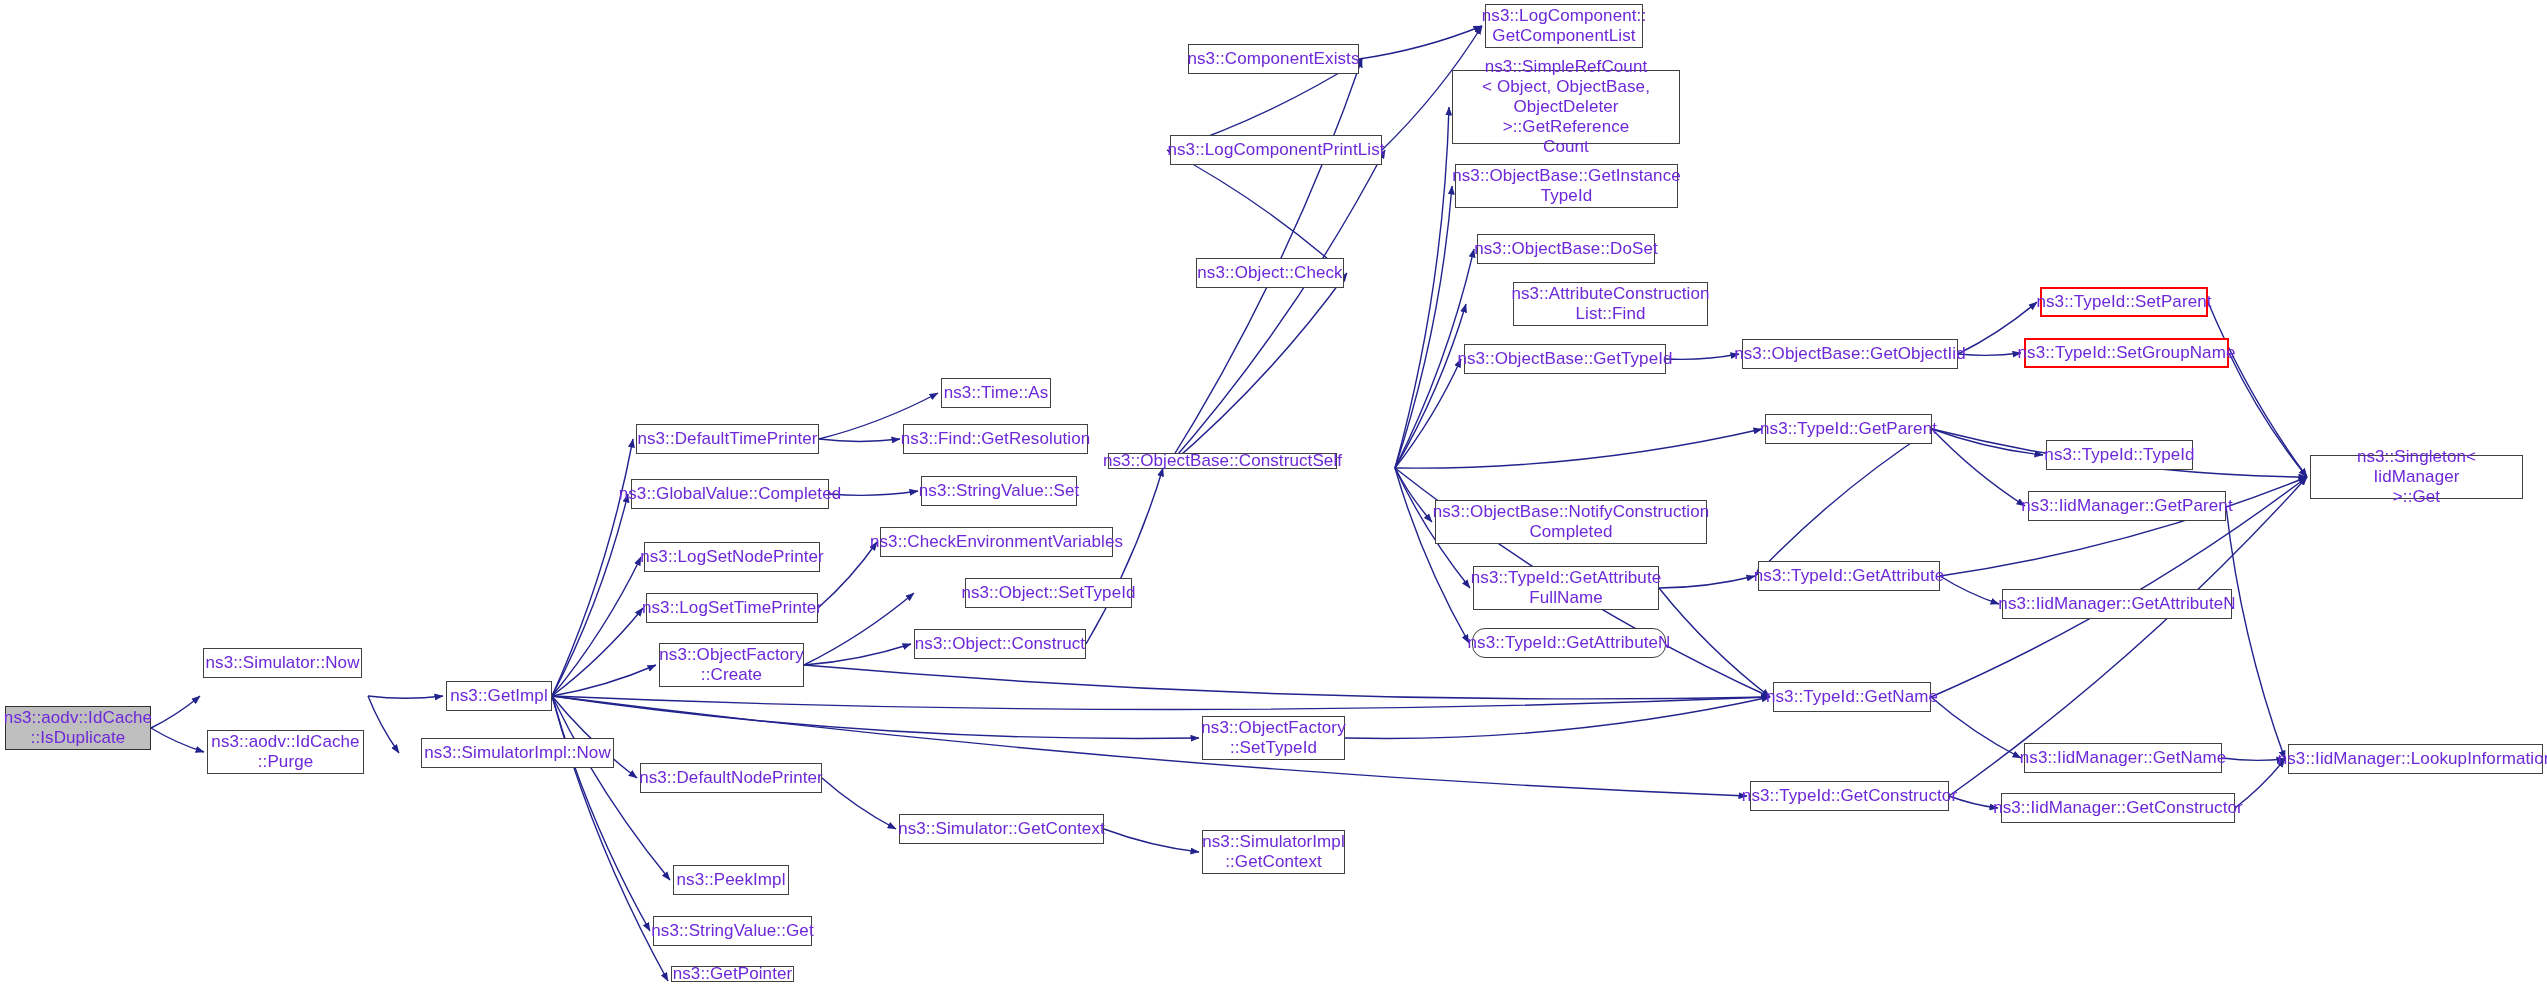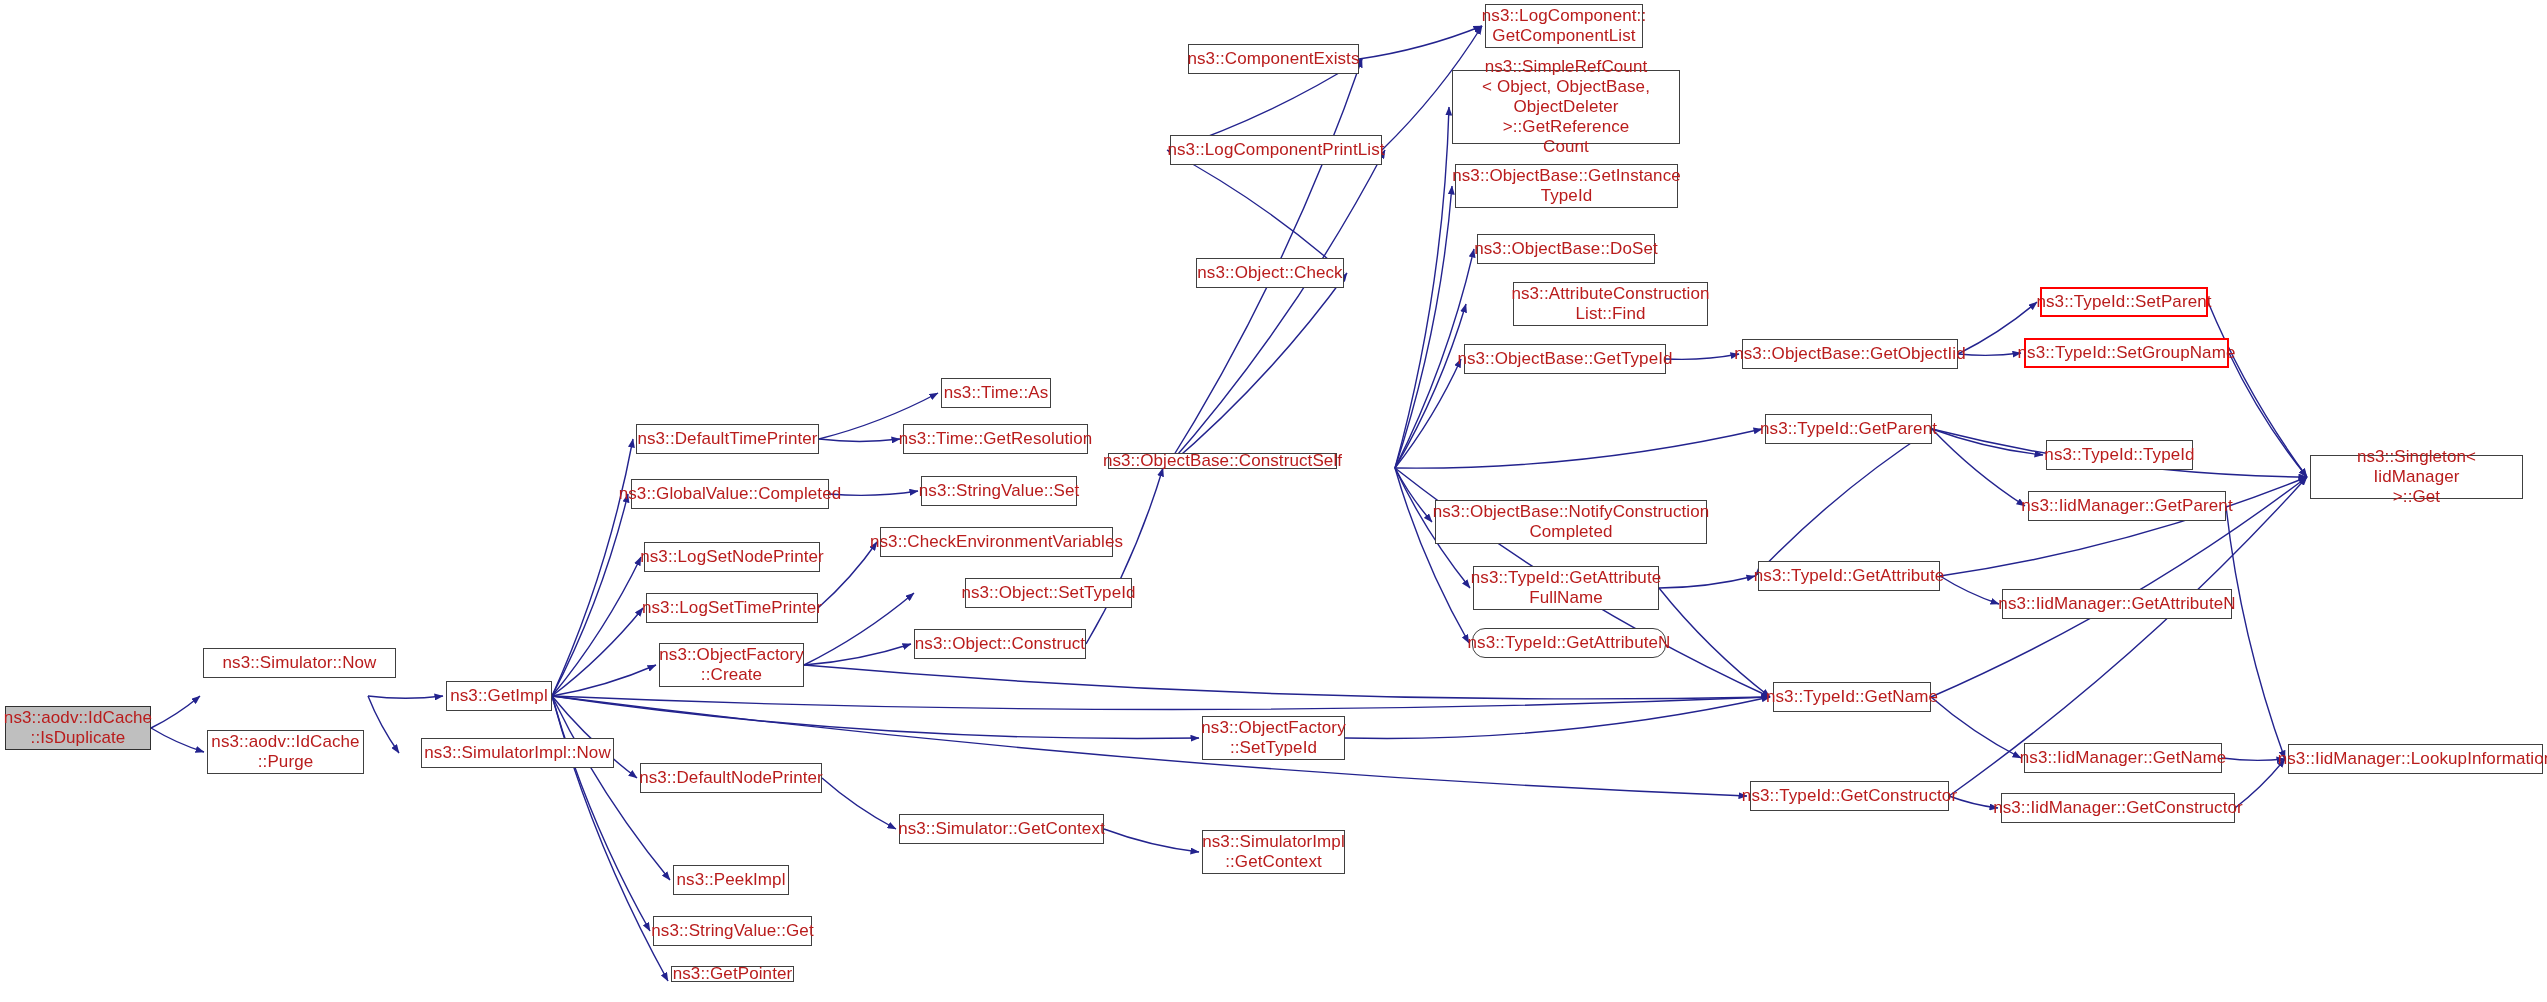--- a/index.html
+++ b/index.html
@@ -27,21 +27,21 @@
   }
   .node {
     position: absolute;
     box-sizing: border-box;
     display: flex;
     align-items: center;
     justify-content: center;
     text-align: center;
     background: #ffffff;
     border: 1px solid #404040;
-    color: #b91c1c;
+    color: #6d28d9;
     font-size: 17px;
     line-height: 1.18;
     letter-spacing: 0.1px;
     white-space: pre-line;
     padding: 1px 4px;
     z-index: 5;
   }
   .node.root {
     background: #bfbfbf;
     border: 1px solid #303030;
@@ -123,37 +123,37 @@
         <path d="M 1949 796 Q 1972.78 804.94 1998 808" fill="none" stroke="#23238e" stroke-width="1.4" marker-end="url(#arrowhead)"></path>
         <path d="M 1949 796 Q 2145.297005895841 655.9116868674325 2307 477" fill="none" stroke="#23238e" stroke-width="1.4" marker-end="url(#arrowhead)"></path>
         <path d="M 2222 758 Q 2253.44 762.28 2285 759" fill="none" stroke="#23238e" stroke-width="1.4" marker-end="url(#arrowhead)"></path>
         <path d="M 2235 808 Q 2262.94 786.5 2285 759" fill="none" stroke="#23238e" stroke-width="1.4" marker-end="url(#arrowhead)"></path>
         <path d="M 1345 738 Q 1559.96 743 1770 697" fill="none" stroke="#23238e" stroke-width="1.4" marker-end="url(#arrowhead)"></path>
       </g>
   </svg>
   <div id="node-layer">
       <div class="node root" style="left: 5px; top: 706px; width: 146px; height: 44px;">ns3::aodv::IdCache
 ::IsDuplicate</div>
-      <div class="node" style="left: 203px; top: 648px; width: 193px; height: 30px;">ns3::Simulator::Now</div>
+      <div class="node" style="left: 203px; top: 648px; width: 159px; height: 30px;">ns3::Simulator::Now</div>
       <div class="node" style="left: 207px; top: 730px; width: 157px; height: 44px;">ns3::aodv::IdCache
 ::Purge</div>
       <div class="node" style="left: 446px; top: 681px; width: 106px; height: 30px;">ns3::GetImpl</div>
       <div class="node" style="left: 421px; top: 738px; width: 193px; height: 30px;">ns3::SimulatorImpl::Now</div>
       <div class="node" style="left: 636px; top: 424px; width: 183px; height: 30px;">ns3::DefaultTimePrinter</div>
       <div class="node" style="left: 631px; top: 479px; width: 198px; height: 30px;">ns3::GlobalValue::Completed</div>
       <div class="node" style="left: 644px; top: 542px; width: 176px; height: 30px;">ns3::LogSetNodePrinter</div>
       <div class="node" style="left: 646px; top: 593px; width: 172px; height: 30px;">ns3::LogSetTimePrinter</div>
       <div class="node" style="left: 659px; top: 643px; width: 145px; height: 44px;">ns3::ObjectFactory
 ::Create</div>
       <div class="node" style="left: 640px; top: 763px; width: 182px; height: 30px;">ns3::DefaultNodePrinter</div>
       <div class="node" style="left: 673px; top: 865px; width: 116px; height: 30px;">ns3::PeekImpl</div>
       <div class="node" style="left: 653px; top: 916px; width: 159px; height: 30px;">ns3::StringValue::Get</div>
       <div class="node" style="left: 671px; top: 966px; width: 123px; height: 16px;">ns3::GetPointer</div>
       <div class="node" style="left: 941px; top: 378px; width: 110px; height: 30px;">ns3::Time::As</div>
-      <div class="node" style="left: 903px; top: 424px; width: 185px; height: 30px;">ns3::Time::GetResolution</div>
+      <div class="node" style="left: 903px; top: 424px; width: 185px; height: 30px;">ns3::Find::GetResolution</div>
       <div class="node" style="left: 921px; top: 476px; width: 156px; height: 30px;">ns3::StringValue::Set</div>
       <div class="node" style="left: 880px; top: 527px; width: 233px; height: 30px;">ns3::CheckEnvironmentVariables</div>
       <div class="node" style="left: 917px; top: 578px; width: 167px; height: 30px; margin-left: 48px;">ns3::Object::SetTypeId</div>
       <div class="node" style="left: 914px; top: 629px; width: 172px; height: 30px;">ns3::Object::Construct</div>
       <div class="node" style="left: 899px; top: 814px; width: 205px; height: 30px;">ns3::Simulator::GetContext</div>
       <div class="node" style="left: 1202px; top: 830px; width: 143px; height: 44px;">ns3::SimulatorImpl
 ::GetContext</div>
       <div class="node" style="left: 1188px; top: 44px; width: 171px; height: 30px;">ns3::ComponentExists</div>
       <div class="node" style="left: 1170px; top: 135px; width: 212px; height: 30px;">ns3::LogComponentPrintList</div>
       <div class="node" style="left: 1196px; top: 258px; width: 148px; height: 30px;">ns3::Object::Check</div>

